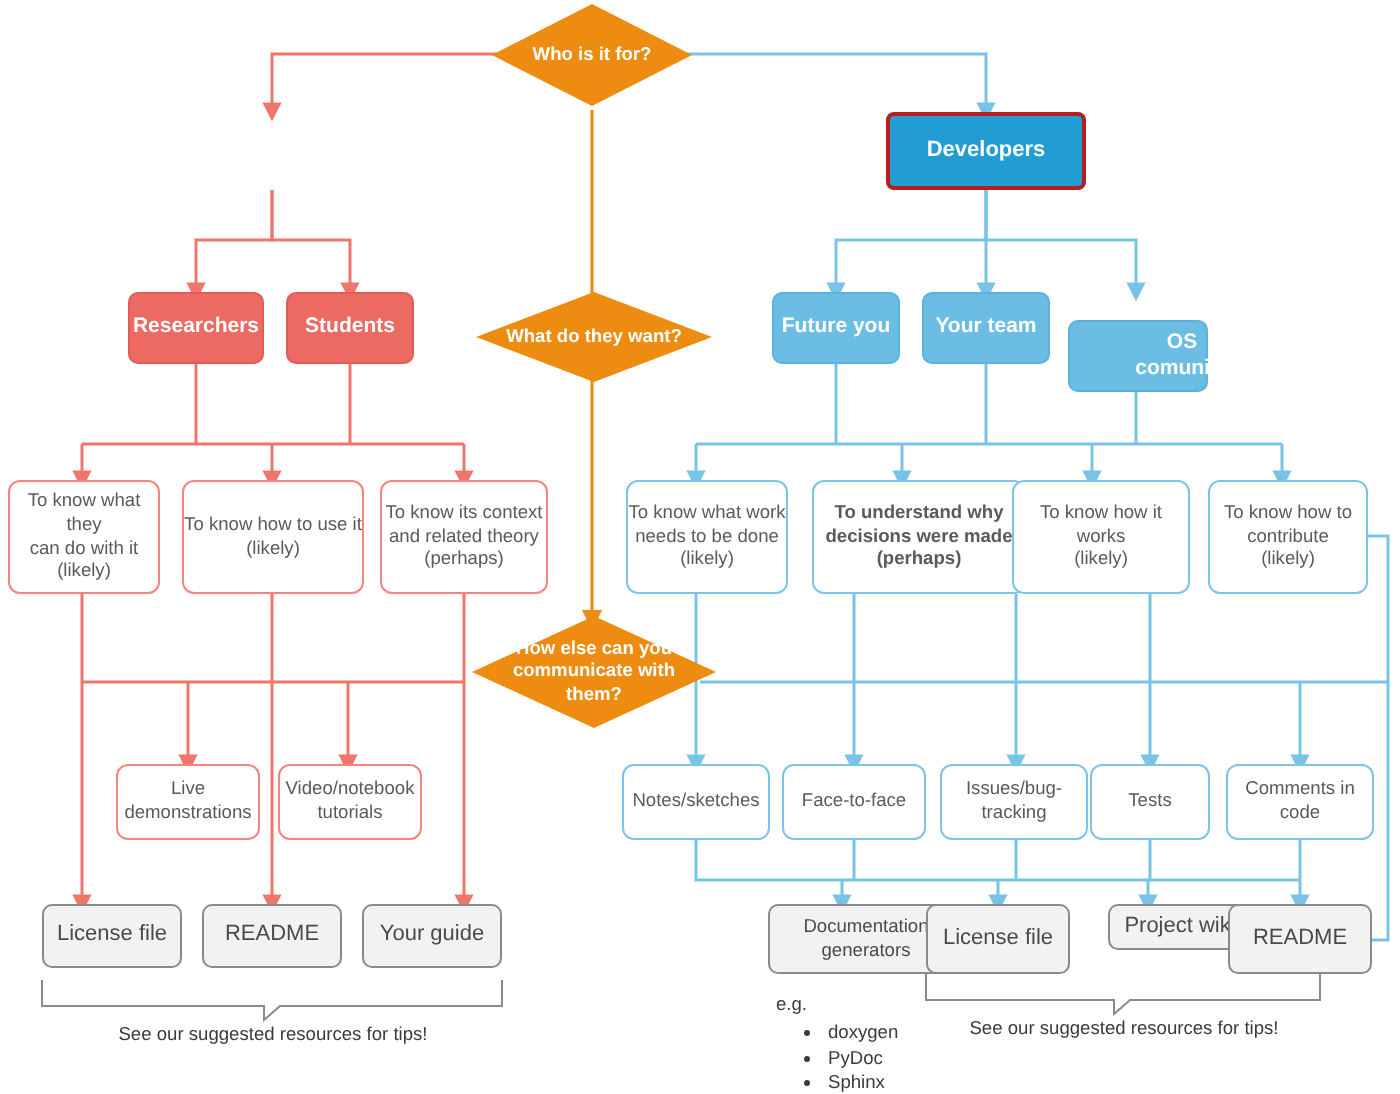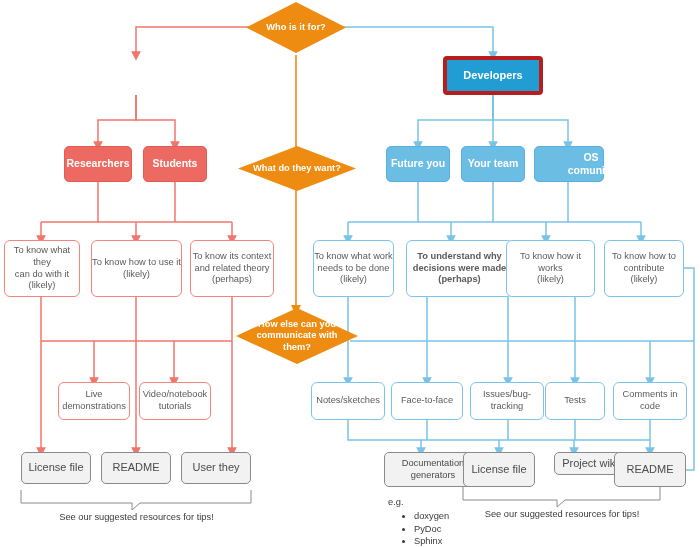--- a/index.html
+++ b/index.html
@@ -8,21 +8,21 @@
   #stage{position:absolute;left:0;top:0;width:700px;height:547px;}
   svg.wires{position:absolute;left:0;top:0;width:700px;height:547px;overflow:visible;}
 
   .node{position:absolute;box-sizing:border-box;display:flex;align-items:center;
         justify-content:center;text-align:center;border-radius:4px;line-height:1.25;}
 
   
   .n-users{background:#E8503C;color:#ffffff;font-weight:bold;font-size:11px;
            border:1px solid #d8432f;}
   .n-devs{background:#229DD3;color:#ffffff;font-weight:bold;font-size:11px;
-          border:4px solid #b91c1c;}
+          border:2px solid #b91c1c;}
   
   .n-red2{background:#EC6A61;color:#ffffff;font-weight:bold;font-size:10.5px;
           border:1px solid #e25c52;border-radius:5px;}
   .n-blue2{background:#6CBDE4;color:#ffffff;font-weight:bold;font-size:10.5px;
            border:1px solid #59b2de;border-radius:5px;}
   
   .n-redline{background:#ffffff;border:1.3px solid #F2867C;color:#5a5a5a;font-size:9.3px;
              border-radius:6px;}
   .n-blueline{background:#ffffff;border:1.3px solid #7DC5E8;color:#5a5a5a;font-size:9.3px;
               border-radius:6px;}
@@ -162,21 +162,21 @@
   <div class="node n-red2" style="left:143px;top:146px;width:64px;height:36px;">
     <span>Students</span>
   </div>
 
   <div class="node n-blue2" style="left:386px;top:146px;width:64px;height:36px;">
     <span>Future you</span>
   </div>
   <div class="node n-blue2" style="left:461px;top:146px;width:64px;height:36px;">
     <span>Your team</span>
   </div>
-  <div class="node n-blue2" style="left:534px;top:146px;width:70px;height:36px;padding-left:44px;">
+  <div class="node n-blue2" style="left:534px;top:160px;width:70px;height:36px;padding-left:44px;">
     <span>OS comunity</span>
   </div>
 
   <div class="node n-redline" style="left:4px;top:240px;width:76px;height:57px;">
     <span>To know what they<br>can do with it<br>(likely)</span>
   </div>
   <div class="node n-redline" style="left:91px;top:240px;width:91px;height:57px;">
     <span>To know how to use it<br>(likely)</span>
   </div>
   <div class="node n-redline" style="left:190px;top:240px;width:84px;height:57px;">
@@ -219,21 +219,21 @@
     <span>Comments in<br>code</span>
   </div>
 
   <div class="node n-grey" style="left:21px;top:452px;width:70px;height:32px;">
     <span>License file</span>
   </div>
   <div class="node n-grey" style="left:101px;top:452px;width:70px;height:32px;">
     <span>README</span>
   </div>
   <div class="node n-grey" style="left:181px;top:452px;width:70px;height:32px;">
-    <span>User they</span>
+    <span>Your guide</span>
   </div>
 
   <div class="node n-grey" style="left:384px;top:452px;width:98px;height:35px;font-size:9.3px;">
     <span>Documentation<br>generators</span>
   </div>
   <div class="node n-grey" style="left:463px;top:452px;width:72px;height:35px;">
     <span>License file</span>
   </div>
   <div class="node n-grey" style="left:554px;top:452px;width:72px;height:23px;">
     <span>Project wiki</span>

